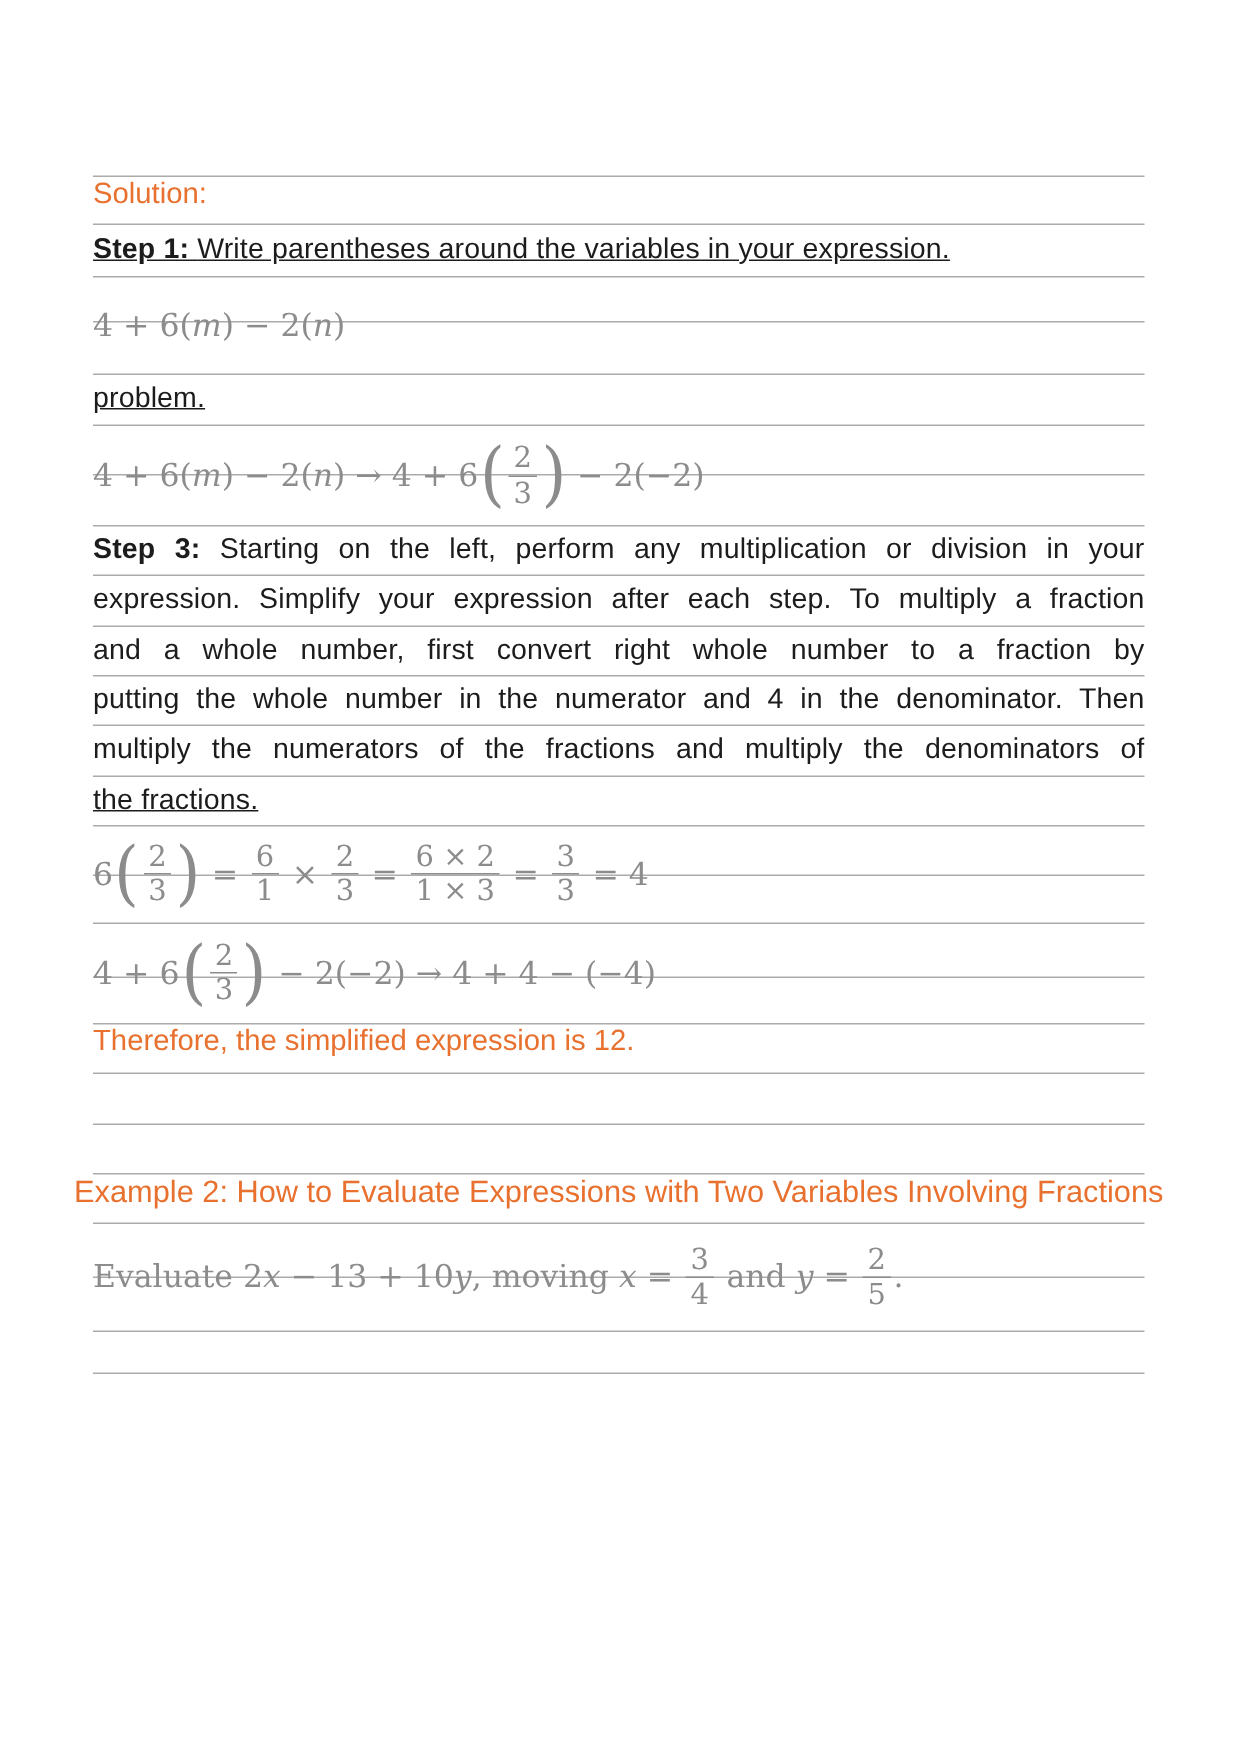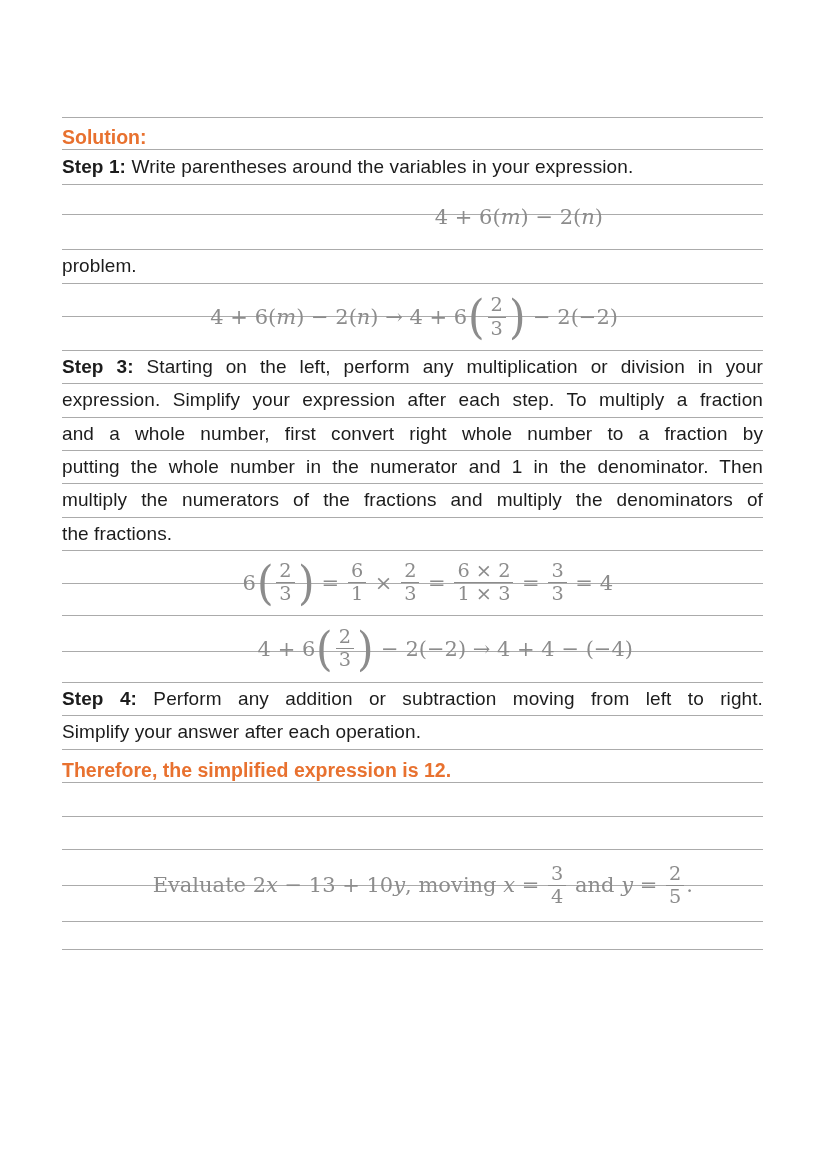--- a/index.html
+++ b/index.html
@@ -22,49 +22,48 @@
   }
   .content{
     position:absolute;left:62px;top:0;width:701px;
   }
   .rule-row{
     border-bottom:var(--ruleW) solid var(--rule);
   }
   
   .accent-row{
     border-bottom:var(--ruleW) solid var(--rule);
-    display:flex;align-items:flex-end;
+    display:flex;align-items:flex-start;
     color:var(--accent);
     font-size:19.5px;
-    font-weight:bold;
   }
   .accent-row.centered{
     justify-content:center;
     white-space:nowrap;
     font-size:20.5px;
     overflow:visible;
   }
   
   .pline{
     height:var(--lh);
     line-height:calc(var(--lh) - var(--ruleW));
     border-bottom:var(--ruleW) solid var(--rule);
     font-size:19px;
     text-align:justify;
     text-align-last:justify;
     letter-spacing:.1px;
     overflow:hidden;
   }
-  .pline.end{text-align-last:left;}
+  .pline.end{text-align-last:left;text-decoration:underline;}
   .pline b{font-weight:700;}
   
   .mathrow{
     position:relative;
     border-bottom:var(--ruleW) solid var(--rule);
-    display:flex;align-items:center;justify-content:flex-end;
+    display:flex;align-items:center;justify-content:flex-start;
     padding-right:var(--pr,150px);
   }
   .mathrow.sit{align-items:flex-end;padding-bottom:2px;}
   .strike{
     position:absolute;left:0;right:0;top:var(--strike);
     height:var(--ruleW);background:var(--rule);
   }
   .eq{
     position:relative;
     display:inline-flex;align-items:center;
@@ -127,21 +126,21 @@
           <span class="frac"><span class="num">2</span><span class="den">3</span></span>
           <span class="bp">)</span>
           <span> − 2(−2)</span>
         </span>
     </div>
 
     <div style="--lh:33.33px">
       <div class="pline"><b>Step 3:</b> <span>Starting on the left, perform any multiplication or division in your</span></div>
       <div class="pline">expression. Simplify your expression after each step. To multiply a fraction</div>
       <div class="pline">and a whole number, first convert right whole number to a fraction by</div>
-      <div class="pline">putting the whole number in the numerator and 1 in the denominator. Then</div>
+      <div class="pline">putting the whole number in the numerator and 4 in the denominator. Then</div>
       <div class="pline">multiply the numerators of the fractions and multiply the denominators of</div>
       <div class="pline end">the fractions.</div>
     </div>
 
     <div class="mathrow" style="height:65px;--strike:32px;--pr:150px">
       <div class="strike"></div>
       <span class="eq">
           <span>6</span>
           <span class="bp">(</span>
           <span class="frac"><span class="num">2</span><span class="den">3</span></span>
@@ -163,33 +162,32 @@
       <div class="strike"></div>
       <span class="eq">
           <span>4 + 6</span>
           <span class="bp">(</span>
           <span class="frac"><span class="num">2</span><span class="den">3</span></span>
           <span class="bp">)</span>
           <span> − 2(−2) → 4 + 4 − (−4)</span>
         </span>
     </div>
 
-    <div style="--lh:33.5px">
-      <div class="pline"><b>Step 4:</b> <span>Perform any addition or subtraction moving from left to right.</span></div>
-      <div class="pline end">Simplify your answer after each operation.</div>
-    </div>
 
 
     <div class="accent-row" style="height:33px">
       <span>Therefore, the simplified expression is 12.</span>
     </div>
 
     <div class="rule-row" style="height:34px"></div>
     <div class="rule-row" style="height:33px"></div>
 
+    <div class="accent-row centered" style="height:33px">
+      <span>Example 2: How to Evaluate Expressions with Two Variables Involving Fractions</span>
+    </div>
 
     <div class="mathrow" style="height:72px;--strike:35px;--pr:70px">
       <div class="strike"></div>
       <span class="eq">
           <span>Evaluate 2</span>
           <span class="mvar" style="font-style: italic;">x</span>
           <span> − 13 + 10</span>
           <span class="mvar" style="font-style: italic;">y</span>
           <span>, moving </span>
           <span class="mvar" style="font-style: italic;">x</span>

